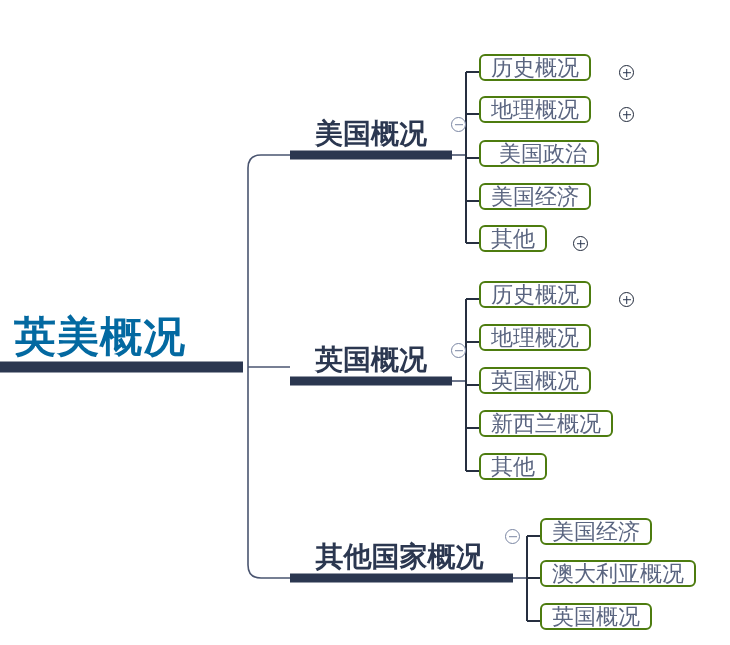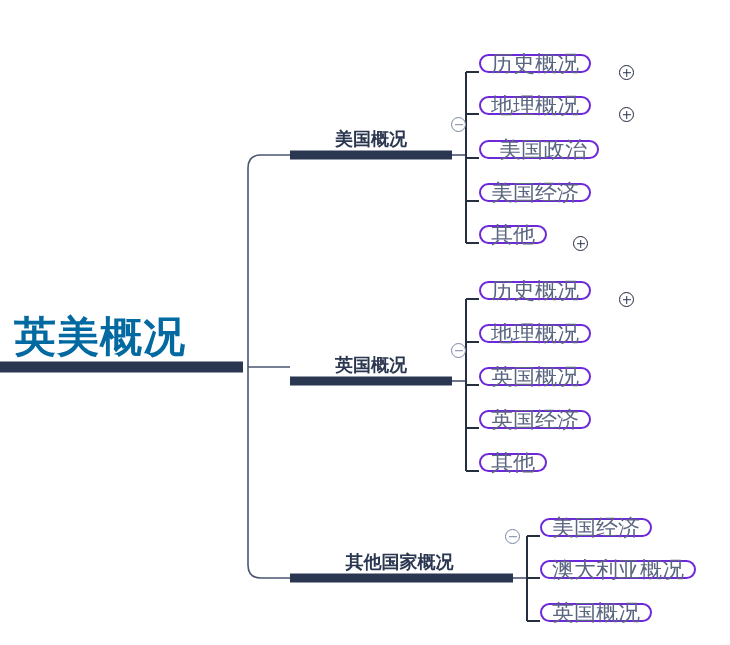--- a/index.html
+++ b/index.html
@@ -47,35 +47,35 @@
   .branch-node {
     position: absolute;
     display: flex;
     flex-direction: column;
     align-items: center;
     justify-content: flex-end;
   }
   .branch-label {
     font-family: "Liberation Sans", sans-serif;
     font-weight: bold;
-    font-size: 18px;
+    font-size: 28px;
     line-height: 1.1;
     color: #2b3750;
     white-space: nowrap;
   }
   
   .leaf-node {
     position: absolute;
     display: flex;
     align-items: center;
     box-sizing: border-box;
-    height: 19px;
+    height: 27px;
     padding: 0 10px;
-    border: 2px solid #6d28d9;
-    border-radius: 18px;
+    border: 2px solid #4d7c0f;
+    border-radius: 6px;
     background: #ffffff;
     white-space: nowrap;
   }
   .leaf-label {
     font-family: "Liberation Serif", serif;
     font-size: 22px;
     line-height: 1;
     color: #5a6580;
     white-space: nowrap;
   }
@@ -227,21 +227,21 @@
 
   <div class="leaf-node" style="left:479px; top:324px;">
     <span class="leaf-label">地理概况</span>
   </div>
 
   <div class="leaf-node" style="left:479px; top:367px;">
     <span class="leaf-label">英国概况</span>
   </div>
 
   <div class="leaf-node" style="left:479px; top:410px;">
-    <span class="leaf-label">英国经济</span>
+    <span class="leaf-label">新西兰概况</span>
   </div>
 
   <div class="leaf-node" style="left:479px; top:453px;">
     <span class="leaf-label">其他</span>
   </div>
 
   <div class="branch-node" style="left:312px; top:529px; width:175px; height:44px;">
     <span class="branch-label">其他国家概况</span>
   </div>
   <div class="toggle minus" style="left:505px; top:529px;">

